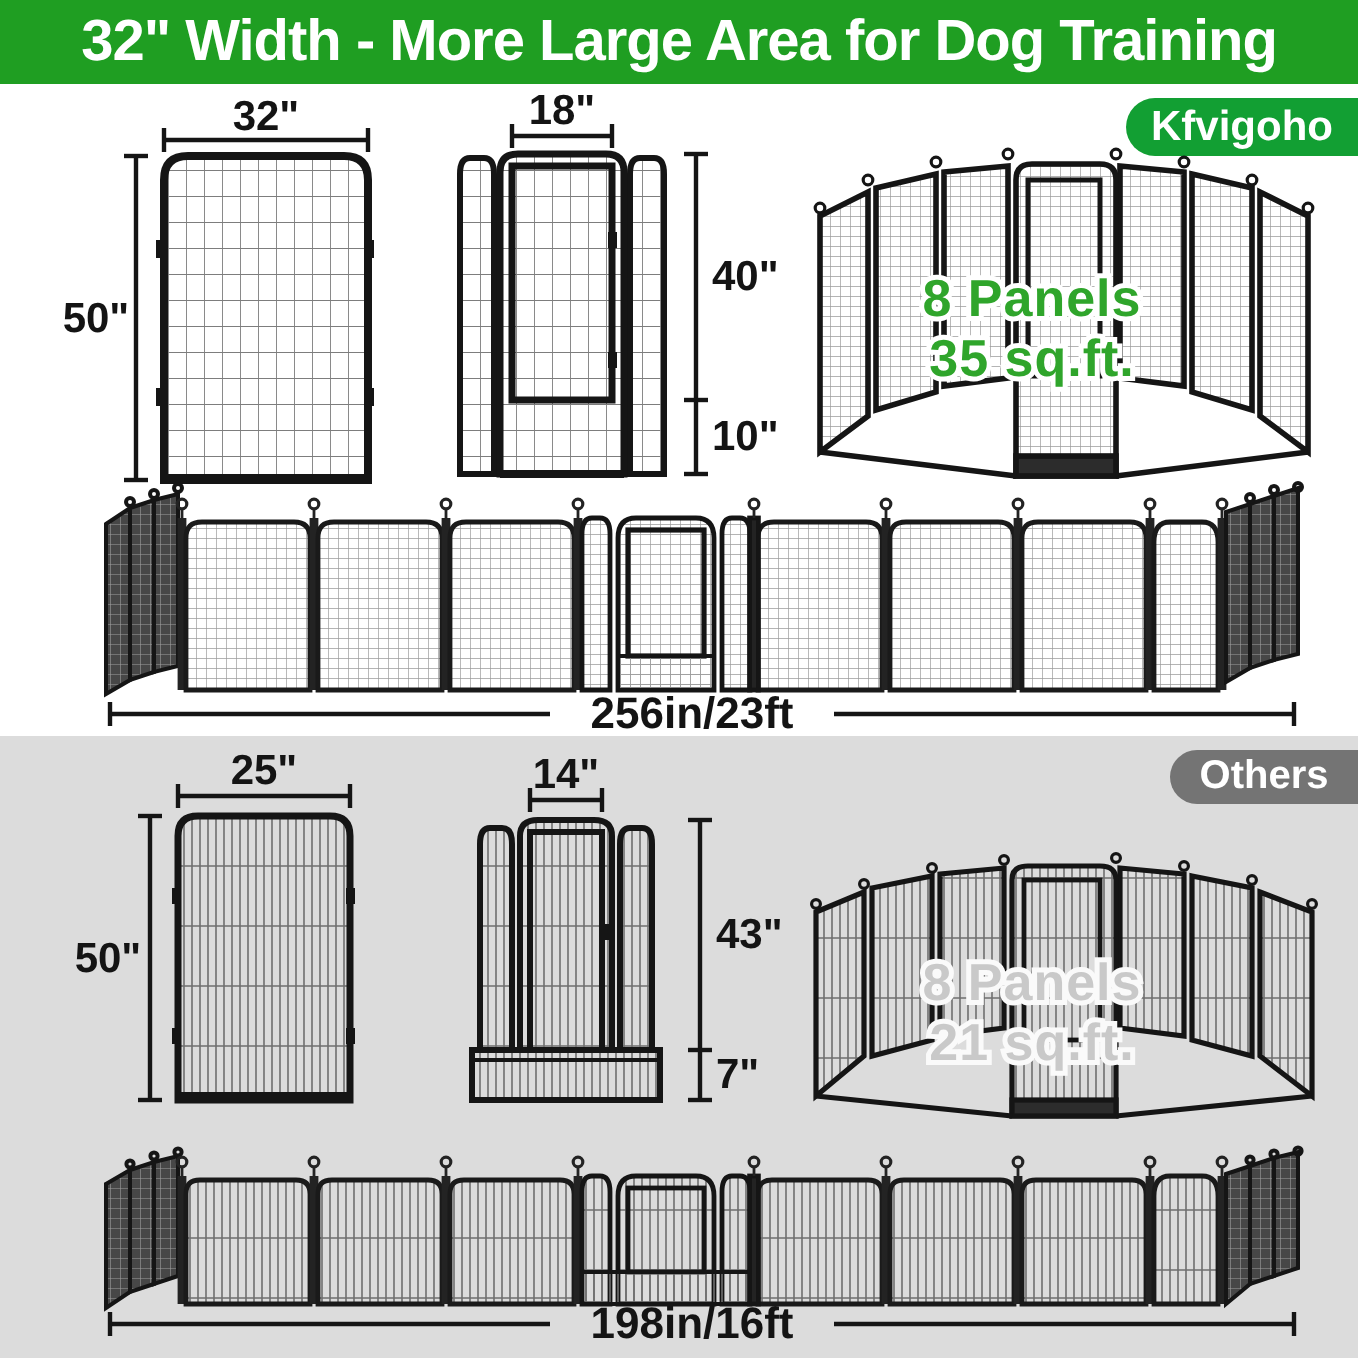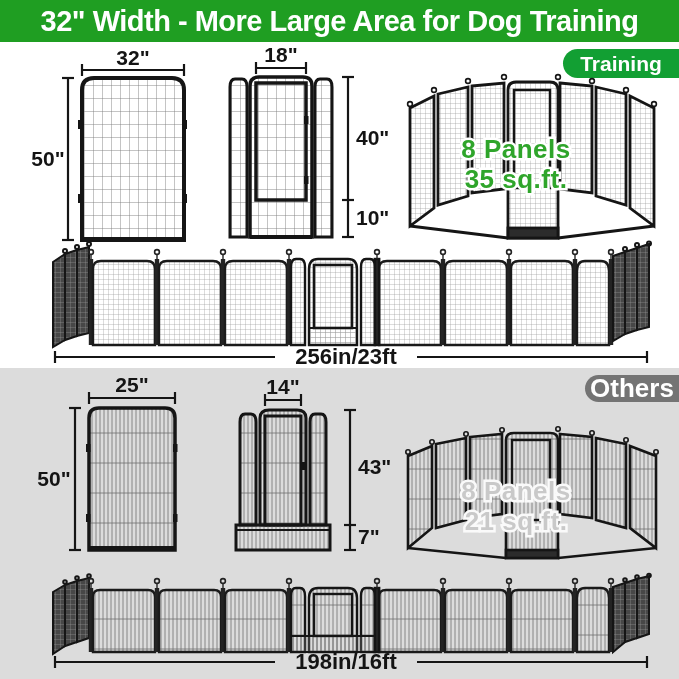--- a/index.html
+++ b/index.html
@@ -7,21 +7,21 @@
          font-family:"Liberation Sans",sans-serif;background:#fff;}
   .header{position:absolute;left:0;top:0;width:679px;height:42px;background:#1f9e22;
           display:flex;align-items:center;justify-content:center;}
   .header span{color:#fff;font-weight:700;font-size:29px;letter-spacing:-0.5px;white-space:nowrap;}
   .sec-top{position:absolute;left:0;top:42px;width:679px;height:326px;background:#ffffff;}
   .sec-bot{position:absolute;left:0;top:368px;width:679px;height:311px;background:#dcdcdc;}
   .badge{position:absolute;color:#fff;font-weight:700;text-align:center;}
   .badge-brand{left:563px;top:49px;width:116px;height:29px;line-height:29px;
                font-size:21px;background:#129f33;border-radius:15px 0 0 15px;}
   .badge-others{left:585px;top:375px;width:94px;height:27px;line-height:27px;
-                font-size:26px;background:#747474;border-radius:14px 0 0 14px;}
+                font-size:20px;background:#747474;border-radius:14px 0 0 14px;}
   svg{position:absolute;overflow:visible;}
   .dim{font:700 21px "Liberation Sans",sans-serif;fill:#141414;}
   .len{font:700 22px "Liberation Sans",sans-serif;fill:#141414;}
   .penG{font:700 26px "Liberation Sans",sans-serif;fill:#2fa52b;
         stroke:#ffffff;stroke-width:5px;paint-order:stroke;letter-spacing:.5px;}
   .penO{font:700 26px "Liberation Sans",sans-serif;fill:#c9c9c9;
         stroke:#fafafa;stroke-width:5px;paint-order:stroke;letter-spacing:.5px;}
   .dl{stroke:#151515;stroke-width:2.2;}
   .fr{fill:none;stroke:#151515;}
 </style>
@@ -64,21 +64,21 @@
     </defs>
   </svg>
 
   <div class="header">
     <span>32" Width - More Large Area for Dog Training</span>
   </div>
 
   <div class="sec-top"></div>
   <div class="sec-bot"></div>
 
-  <div class="badge badge-brand">Training</div>
+  <div class="badge badge-brand">Kfvigoho</div>
   <div class="badge badge-others">Others</div>
 
   <svg style="left:30px;top:46px;" width="165" height="202">
     <g>
       <path d="M52 194V44Q52 32 64 32H142Q154 32 154 44V194Z" fill="url(#gA)" stroke="#151515" stroke-width="4"></path>
       <line x1="52" y1="193" x2="154" y2="193" stroke="#151515" stroke-width="4"></line>
       <rect x="48" y="74" width="5" height="9" fill="#151515"></rect>
         <rect x="48" y="148" width="5" height="9" fill="#151515"></rect>
       <rect x="152" y="74" width="5" height="9" fill="#151515"></rect>
         <rect x="152" y="148" width="5" height="9" fill="#151515"></rect>

